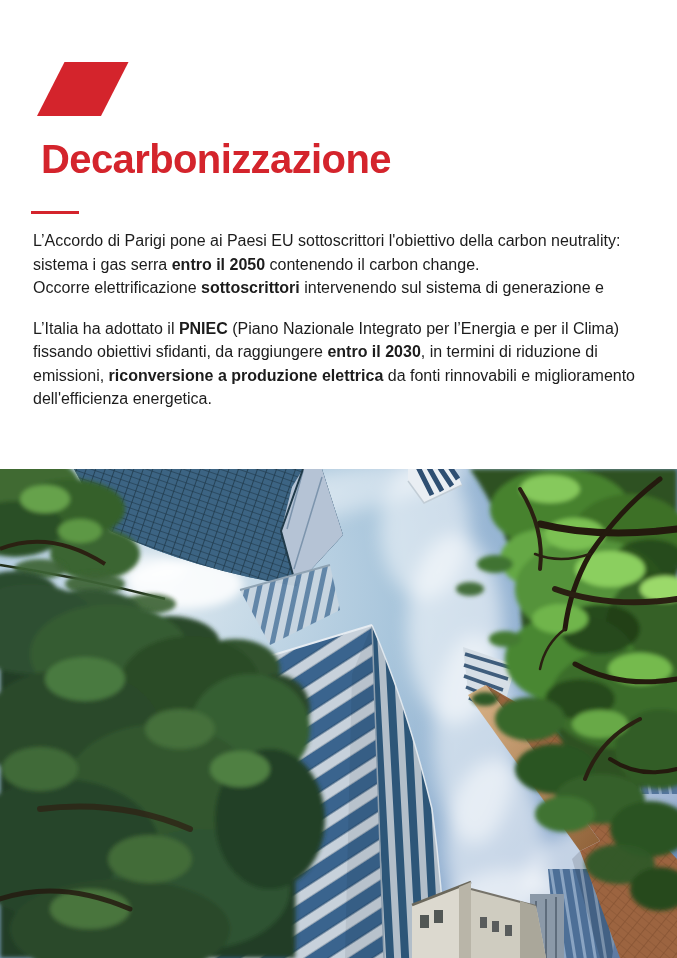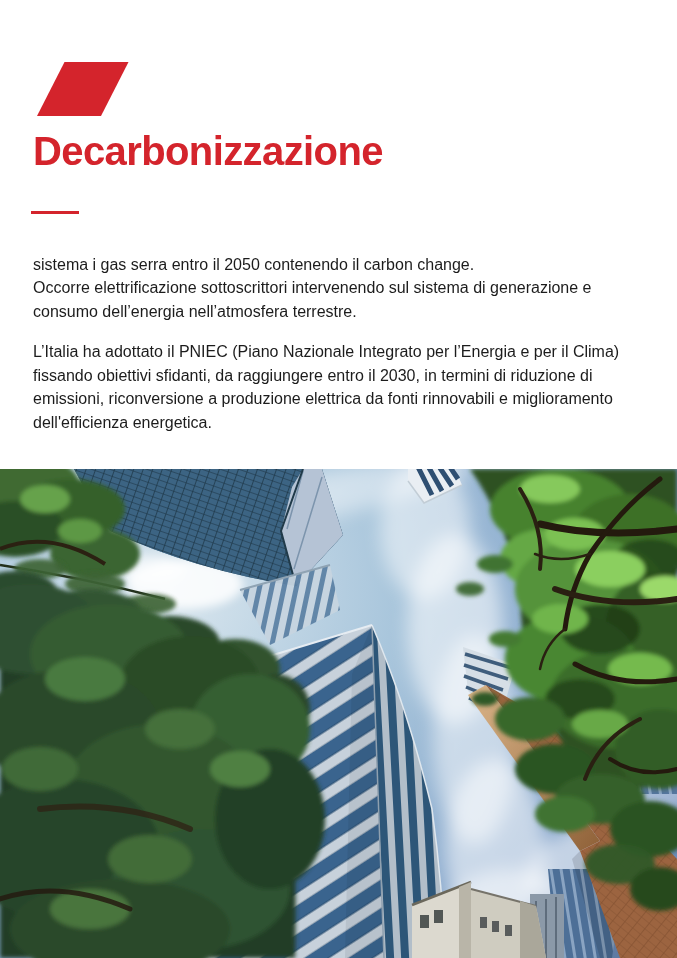--- a/index.html
+++ b/index.html
@@ -7,49 +7,49 @@
     position:relative;width:677px;height:958px;margin:0 auto;
     background:#ffffff;overflow:hidden;
     font-family:"Liberation Sans","DejaVu Sans",sans-serif;
     color:#1c1c1c;
   }
   .deco-parallelogram{
     position:absolute;left:37px;top:62px;width:64px;height:54px;
     background:#d4242c;transform:skewX(-27deg);transform-origin:0 100%;
   }
   .page-title{
-    position:absolute;left:33px;top:130px;margin:0;
+    position:absolute;left:33px;top:130px;margin:8px;
     font-size:40px;line-height:43px;font-weight:bold;
     letter-spacing:-0.6px;color:#d4242c;
   }
   .heading-underline{
     position:absolute;left:31px;top:211px;width:48px;height:3px;
     background:#d4242c;
   }
   .intro{
     position:absolute;left:33px;top:229px;width:630px;
     font-size:16px;line-height:23.5px;white-space:nowrap;
   }
   .intro p{margin:0 0 17px 0;}
-  .intro b{font-weight:normal;}
+  .intro b{font-weight:bold;}
   .photo{position:absolute;left:0;top:469px;width:677px;height:489px;}
 </style>
 </head>
 <body>
 
 <div class="page">
 
   <div class="deco-parallelogram"></div>
 
   <h1 class="page-title"><span>Decarbonizzazione</span><br></h1>
 
   <div class="heading-underline"></div>
 
   <div class="intro">
-    <p><br><span>sistema i gas serra </span><b>entro il 2050</b><span> contenendo il carbon change.</span><br><span>Occorre elettrificazione </span><b>sottoscrittori</b><span> intervenendo sul sistema di generazione e</span><br><span>consumo dell’energia nell’atmosfera terrestre.</span></p>
+    <p><span>L’Accordo di Parigi pone ai Paesi EU sottoscrittori l'obiettivo della carbon neutrality:</span><br><span>sistema i gas serra </span><b>entro il 2050</b><span> contenendo il carbon change.</span><br><span>Occorre elettrificazione </span><b>sottoscrittori</b><span> intervenendo sul sistema di generazione e</span><br></p>
     <p><span>L’Italia ha adottato il </span><b>PNIEC</b><span> (Piano Nazionale Integrato per l’Energia e per il Clima)</span><br><span>fissando obiettivi sfidanti, da raggiungere </span><b>entro il 2030</b><span>, in termini di riduzione di</span><br><span>emissioni, </span><b>riconversione a produzione elettrica</b><span> da fonti rinnovabili e miglioramento</span><br><span>dell'efficienza energetica.</span></p>
   </div>
 
   <svg class="photo" viewBox="0 0 677 489" xmlns="http://www.w3.org/2000/svg">
     <defs>
       <radialGradient id="skyG" gradientUnits="userSpaceOnUse" cx="170" cy="120" r="640">
         <stop offset="0" stop-color="#d9e6ee"></stop>
         <stop offset="0.35" stop-color="#a9c6dc"></stop>
         <stop offset="0.7" stop-color="#83a3ca"></stop>
         <stop offset="1" stop-color="#6080b1"></stop>

